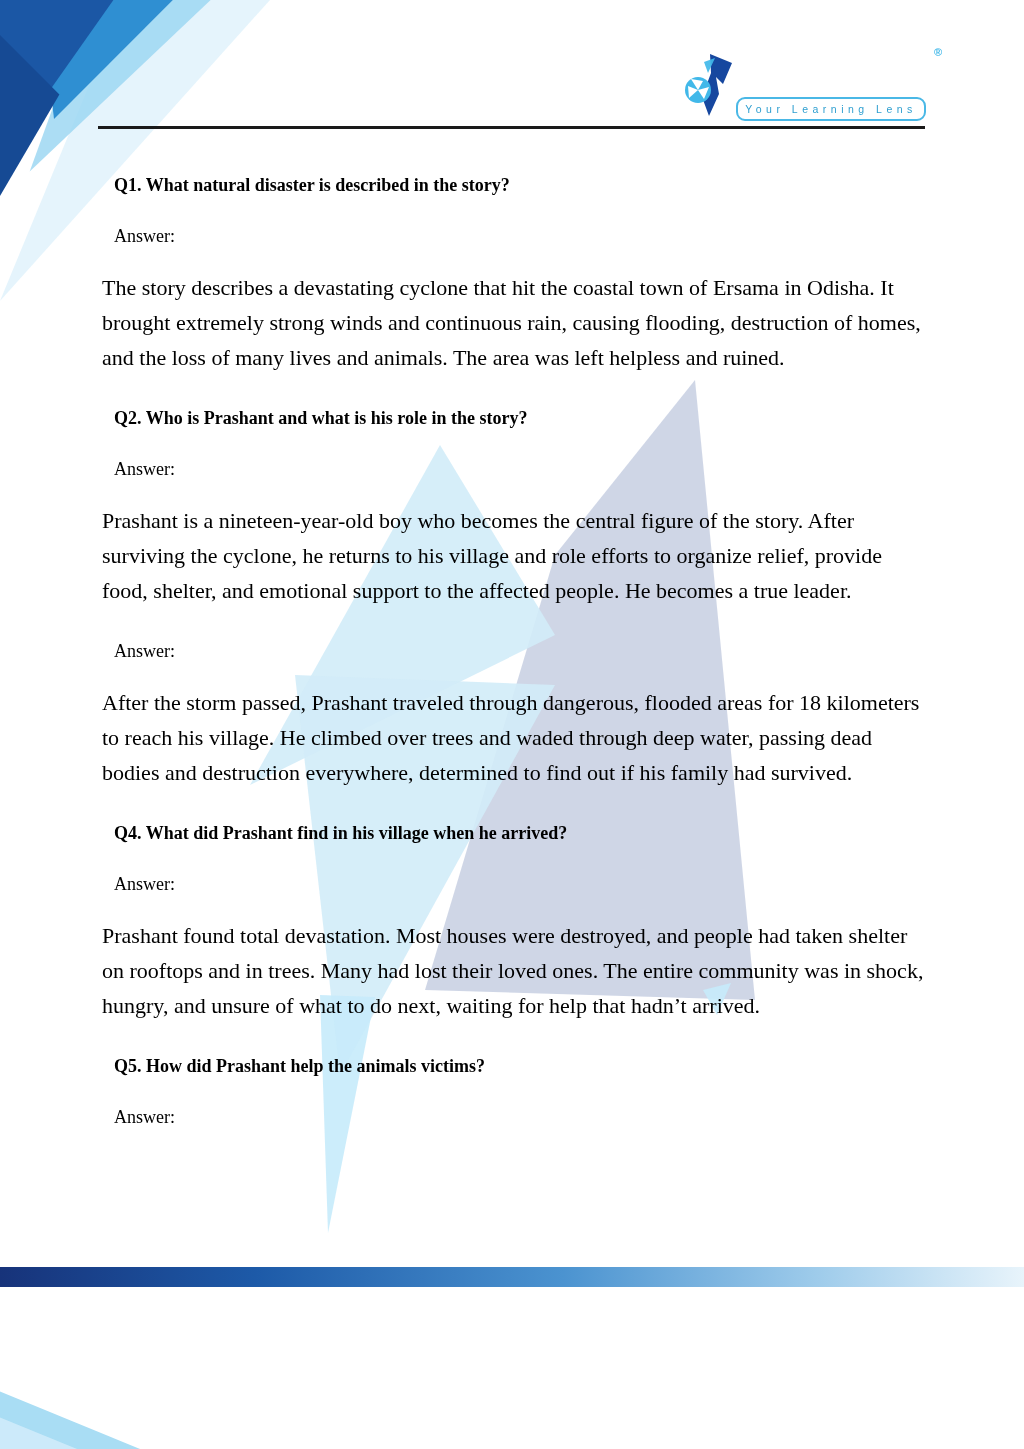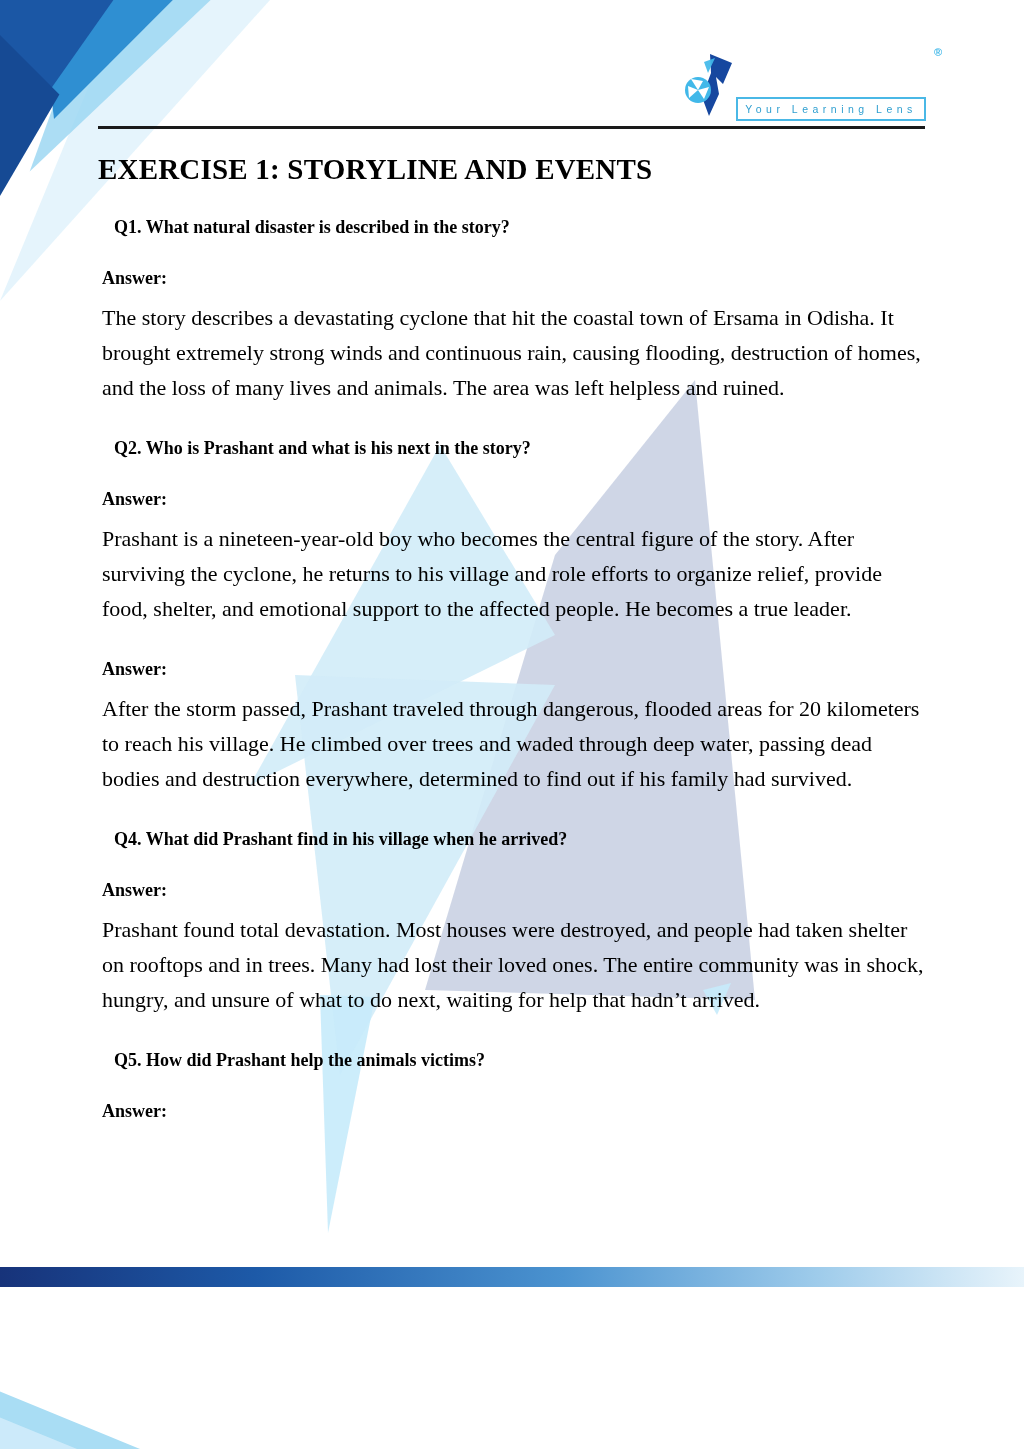--- a/index.html
+++ b/index.html
@@ -19,34 +19,34 @@
   .watermark{position:absolute;left:225px;top:375px;width:570px;height:880px;opacity:.5;pointer-events:none;}
 
   
   .logo{position:absolute;left:684px;top:48px;width:250px;height:78px;}
   .emblem{position:absolute;left:0;top:4px;width:50px;height:66px;}
   .brand{position:absolute;left:52px;top:-6px;width:192px;font-family:"Liberation Sans",sans-serif;
          font-weight:bold;font-size:44px;letter-spacing:1px;line-height:52px;white-space:nowrap;}
   .reg{position:absolute;right:-8px;top:-2px;font-family:"Liberation Sans",sans-serif;
        font-size:11px;color:#41b8e9;font-weight:bold;}
   .tagline-box{position:absolute;left:52px;top:49px;width:186px;height:20px;border:2px solid #4ab8e6;
-       border-radius:0;display:flex;align-items:center;justify-content:center;}
+       border-radius:9px;display:flex;align-items:center;justify-content:center;}
   .tagline{font-family:"Liberation Sans",sans-serif;font-size:10.5px;letter-spacing:4.5px;
        color:#2f9fd0;white-space:nowrap;}
 
   
   .rule{position:absolute;left:98px;top:126px;width:827px;height:3px;background:#1a1a1a;}
 
   
   .content{position:absolute;left:98px;top:152px;width:832px;color:#000;}
   .title{font-size:29px;font-weight:bold;line-height:34px;margin:0 0 24px 0;letter-spacing:.2px;}
   .qa-block{margin-top:26px;}
   .qa-block:first-of-type{margin-top:0;}
   .question{font-weight:bold;font-size:18px;line-height:35px;margin:16px;}
-  .answer-label{font-weight:bold;font-size:18px;line-height:35px;margin:4px;}
+  .answer-label{font-weight:normal;font-size:18px;line-height:35px;margin:16px;}
   .answer{font-size:22px;line-height:35px;margin:4px;}
 
   
   .footer-bar{position:absolute;left:0;top:1267px;width:1024px;height:20px;
       background:linear-gradient(90deg,#17337a 0%,#1d5aa8 25%,#4b93d0 55%,#9fcceb 80%,#e8f4fb 100%);}
   .corner-bl{position:absolute;left:0;bottom:0;width:140px;height:70px;pointer-events:none;}
   .corner-bl div{position:absolute;left:0;top:0;width:100%;height:100%;}
   .bl-main {background:#a9ddf4;clip-path:polygon(0 18%,100% 100%,0 100%);}
   .bl-inner{background:#d2ecfa;opacity:.85;clip-path:polygon(0 55%,55% 100%,0 100%);}
 </style>
@@ -82,37 +82,36 @@
     </svg>
     <span class="reg">®</span>
     <div class="tagline-box">
       <span class="tagline">Your Learning Lens</span>
     </div>
   </div>
 
   <div class="rule"></div>
 
   <div class="content">
-    <h1 class="title">EXERCISE 1: STORYLINE AND EVENTS</h1>
 
     <section class="qa-block">
       <p class="question">Q1. What natural disaster is described in the story?</p>
       <p class="answer-label">Answer:</p>
       <p class="answer">The story describes a devastating cyclone that hit the coastal town of Ersama in Odisha. It brought extremely strong winds and continuous rain, causing flooding, destruction of homes, and the loss of many lives and animals. The area was left helpless and ruined.</p>
     </section>
 
     <section class="qa-block">
-      <p class="question">Q2. Who is Prashant and what is his next in the story?</p>
+      <p class="question">Q2. Who is Prashant and what is his role in the story?</p>
       <p class="answer-label">Answer:</p>
       <p class="answer">Prashant is a nineteen-year-old boy who becomes the central figure of the story. After surviving the cyclone, he returns to his village and role efforts to organize relief, provide food, shelter, and emotional support to the affected people. He becomes a true leader.</p>
     </section>
 
     <section class="qa-block">
       <p class="answer-label">Answer:</p>
-      <p class="answer">After the storm passed, Prashant traveled through dangerous, flooded areas for 20 kilometers to reach his village. He climbed over trees and waded through deep water, passing dead bodies and destruction everywhere, determined to find out if his family had survived.</p>
+      <p class="answer">After the storm passed, Prashant traveled through dangerous, flooded areas for 18 kilometers to reach his village. He climbed over trees and waded through deep water, passing dead bodies and destruction everywhere, determined to find out if his family had survived.</p>
     </section>
 
     <section class="qa-block">
       <p class="question">Q4. What did Prashant find in his village when he arrived?</p>
       <p class="answer-label">Answer:</p>
       <p class="answer">Prashant found total devastation. Most houses were destroyed, and people had taken shelter on rooftops and in trees. Many had lost their loved ones. The entire community was in shock, hungry, and unsure of what to do next, waiting for help that hadn’t arrived.</p>
     </section>
 
     <section class="qa-block">
       <p class="question">Q5. How did Prashant help the animals victims?</p>

